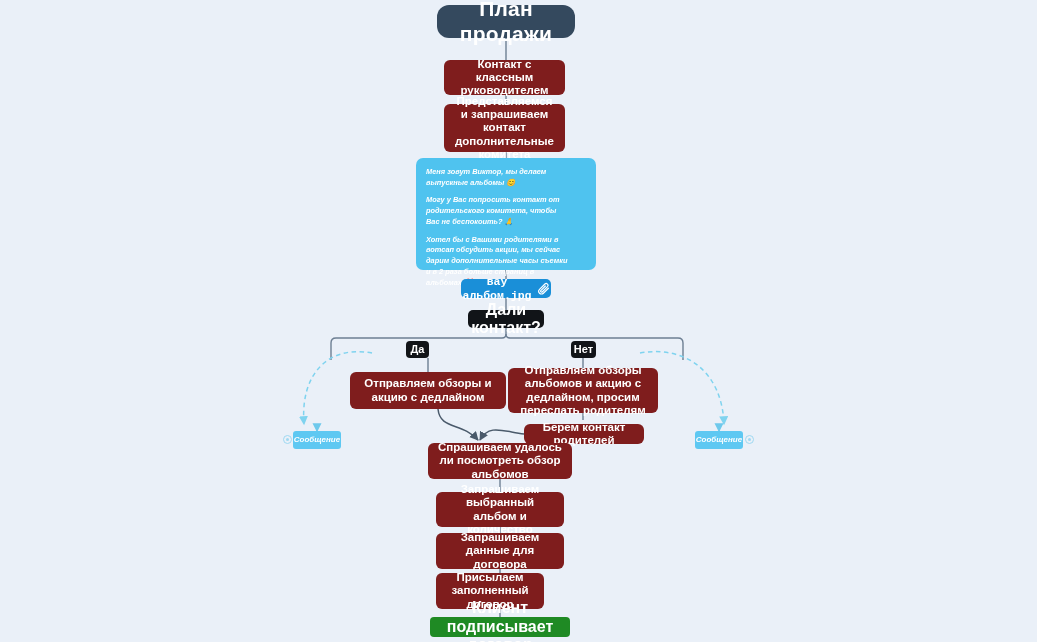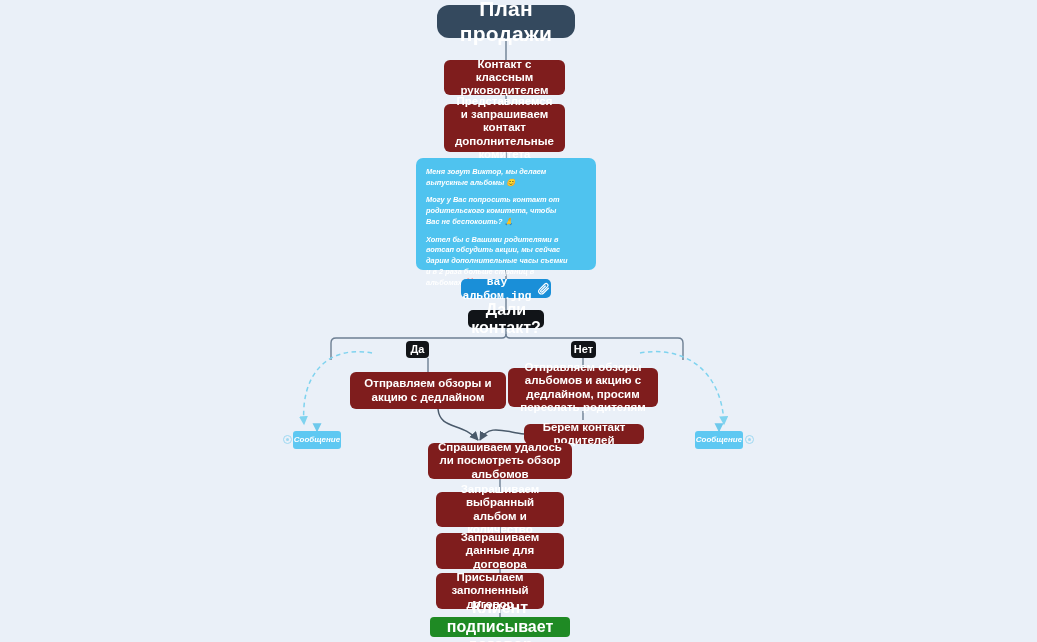--- a/index.html
+++ b/index.html
@@ -238,21 +238,21 @@
   </div>
 
   <div class="node n-yn" style="left:571px; top:341px; width:25px; height:17px;">
     <span>Нет</span>
   </div>
 
   <div class="node n-proc" style="left:350px; top:372px; width:156px; height:37px;">
     <span>Отправляем обзоры и акцию с дедлайном</span>
   </div>
 
-  <div class="node n-proc" style="left:508px; top:368px; width:150px; height:39px;">
+  <div class="node n-proc" style="left:508px; top:368px; width:150px; height:45px;">
     <span>Отправляем обзоры альбомов и акцию с дедлайном, просим переслать родителям</span>
   </div>
 
   <div class="node n-proc" style="left:524px; top:424px; width:120px; height:20px;">
     <span>Берем контакт родителей</span>
   </div>
 
   <div class="node n-proc" style="left:428px; top:443px; width:144px; height:36px;">
     <span>Спрашиваем удалось ли посмотреть обзор альбомов</span>
   </div>

